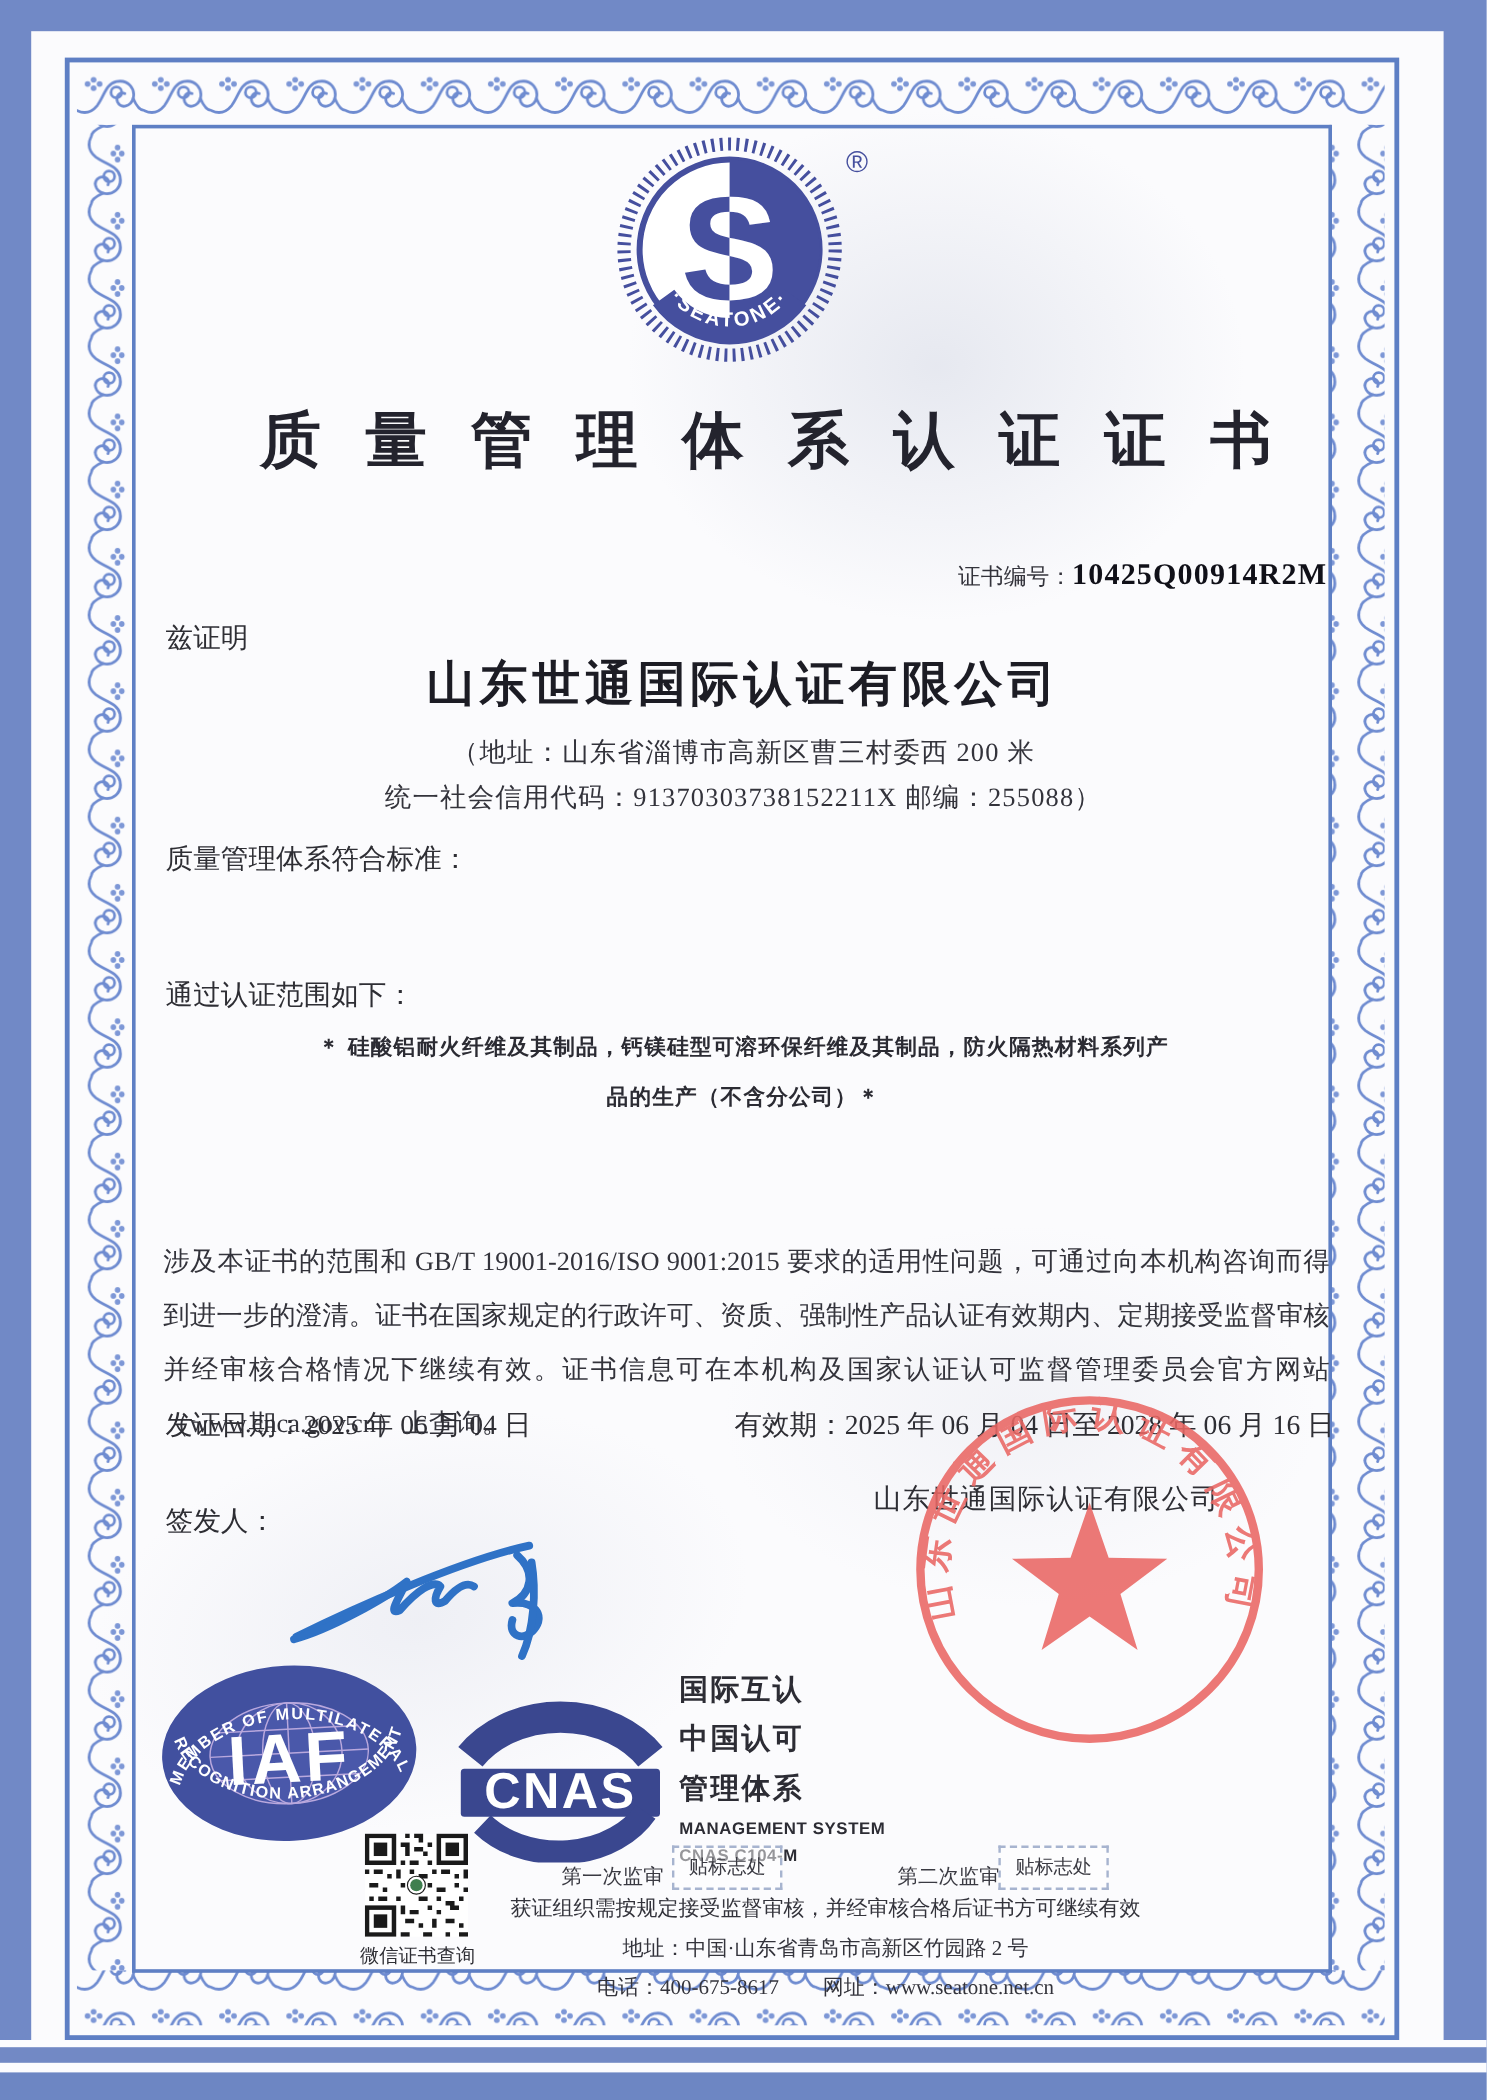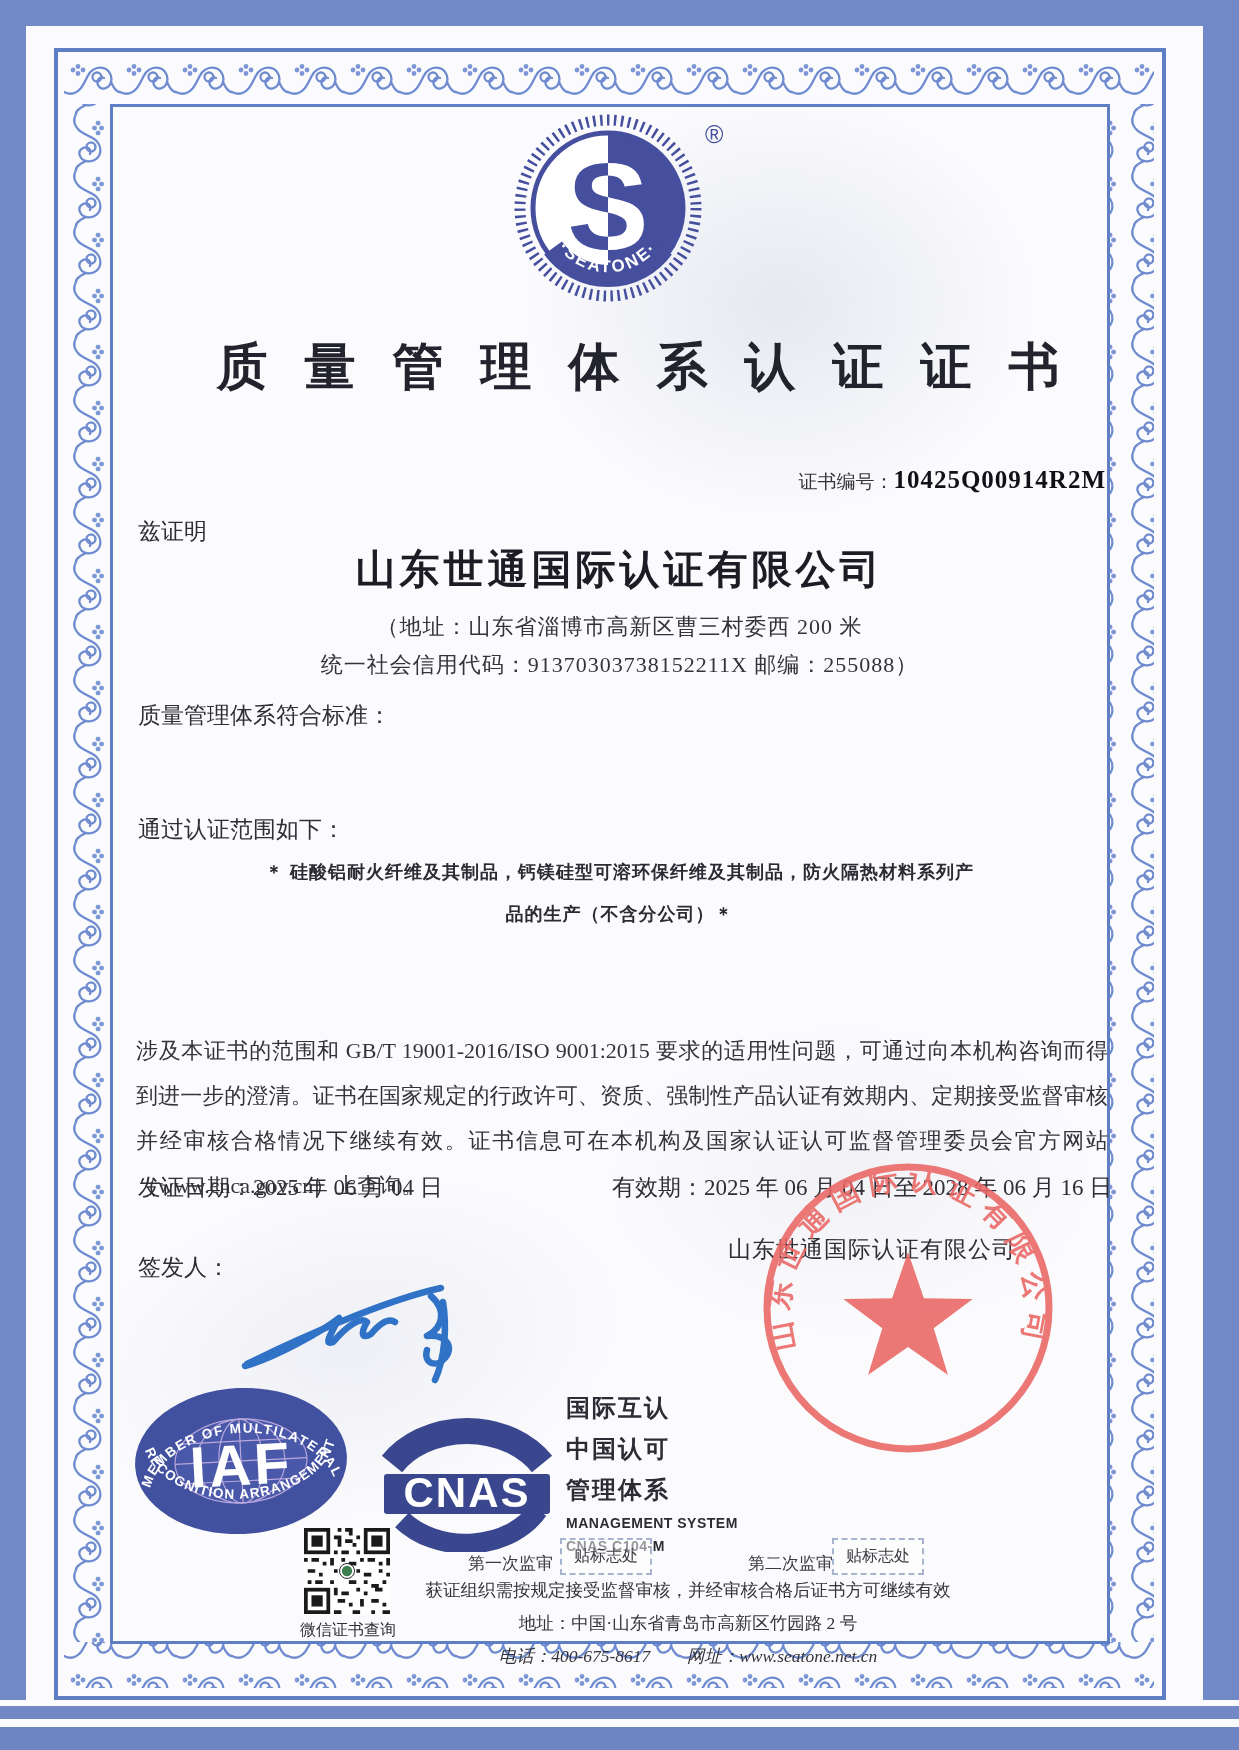--- a/index.html
+++ b/index.html
@@ -28,21 +28,21 @@
   .dateline{font-size:23px;color:#2e2e34;white-space:nowrap;}
   .issuer{left:728px;top:1234px;font-size:23px;color:#2e2e34;letter-spacing:1px;}
   .cnas-col{left:566px;top:1392px;width:300px;font-family:"Liberation Sans",sans-serif;}
   .cnas-col .zh{font-size:24px;font-weight:bold;color:#2c2c34;margin-bottom:9px;letter-spacing:2px;}
   .cnas-col .en{font-size:14px;font-weight:bold;color:#2c2c34;margin-bottom:7px;letter-spacing:.5px;}
   .qrcap{left:286px;top:1620px;width:124px;text-align:center;font-size:16px;color:#2e2e34;}
   .auditlbl{font-size:17px;color:#3a3a42;}
   .stickbox{font-size:16px;color:#3a3a42;border:2px dashed #a7b4cf;padding:6px 12px;background:rgba(255,255,255,.5);}
   .footcol{left:398px;top:1578px;width:580px;text-align:center;font-size:17.5px;color:#33333b;}
   .footcol .fl{margin-bottom:9px;white-space:nowrap;}
-  .footcol .sp{display:inline-block;margin:0 16px;font-style:italic;}
+  .footcol .sp{display:inline-block;margin:0 16px;}
   .bottom-white{position:absolute;left:0;top:1700px;width:1239px;height:50px;background:#fcfcfe;}
   .stripe1{position:absolute;left:0;top:1706px;width:1239px;height:13px;background:#7289c5;}
   .stripe2{position:absolute;left:0;top:1727px;width:1239px;height:23px;background:#6d86c3;}
   svg text{font-family:"Liberation Sans",sans-serif;}
 </style>
 </head>
 <body>
 
 <div class="page">
 

